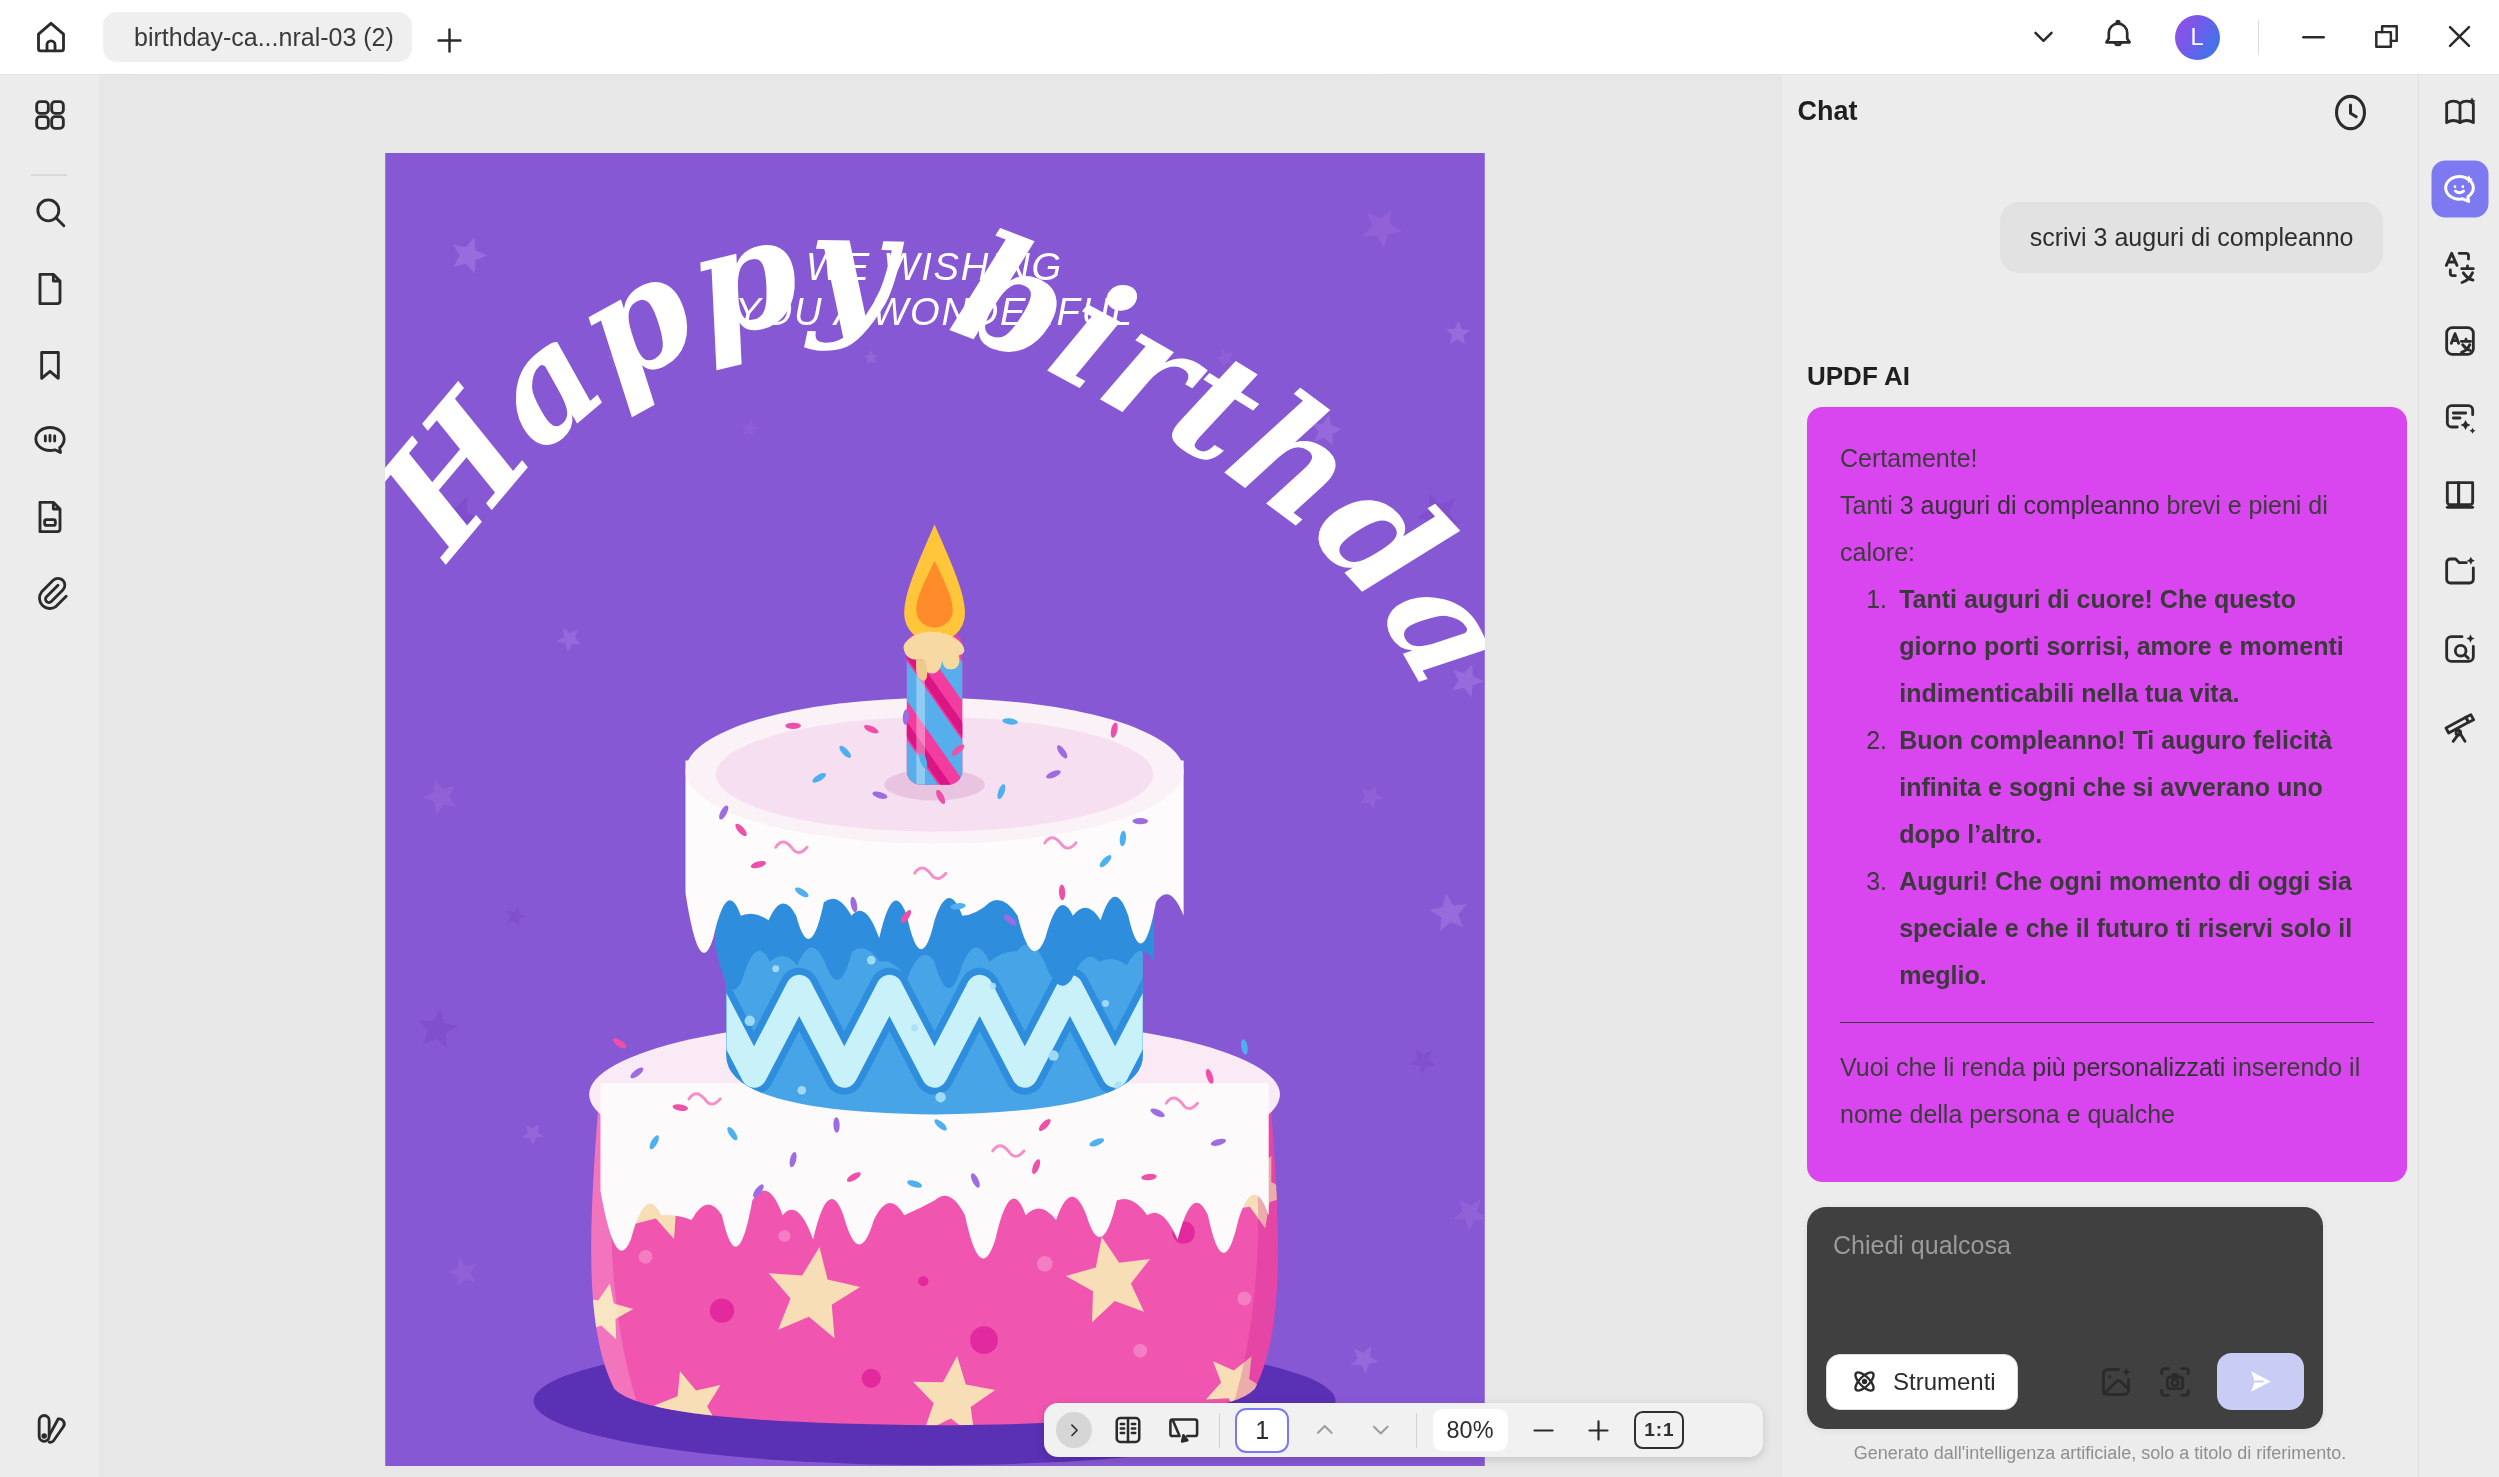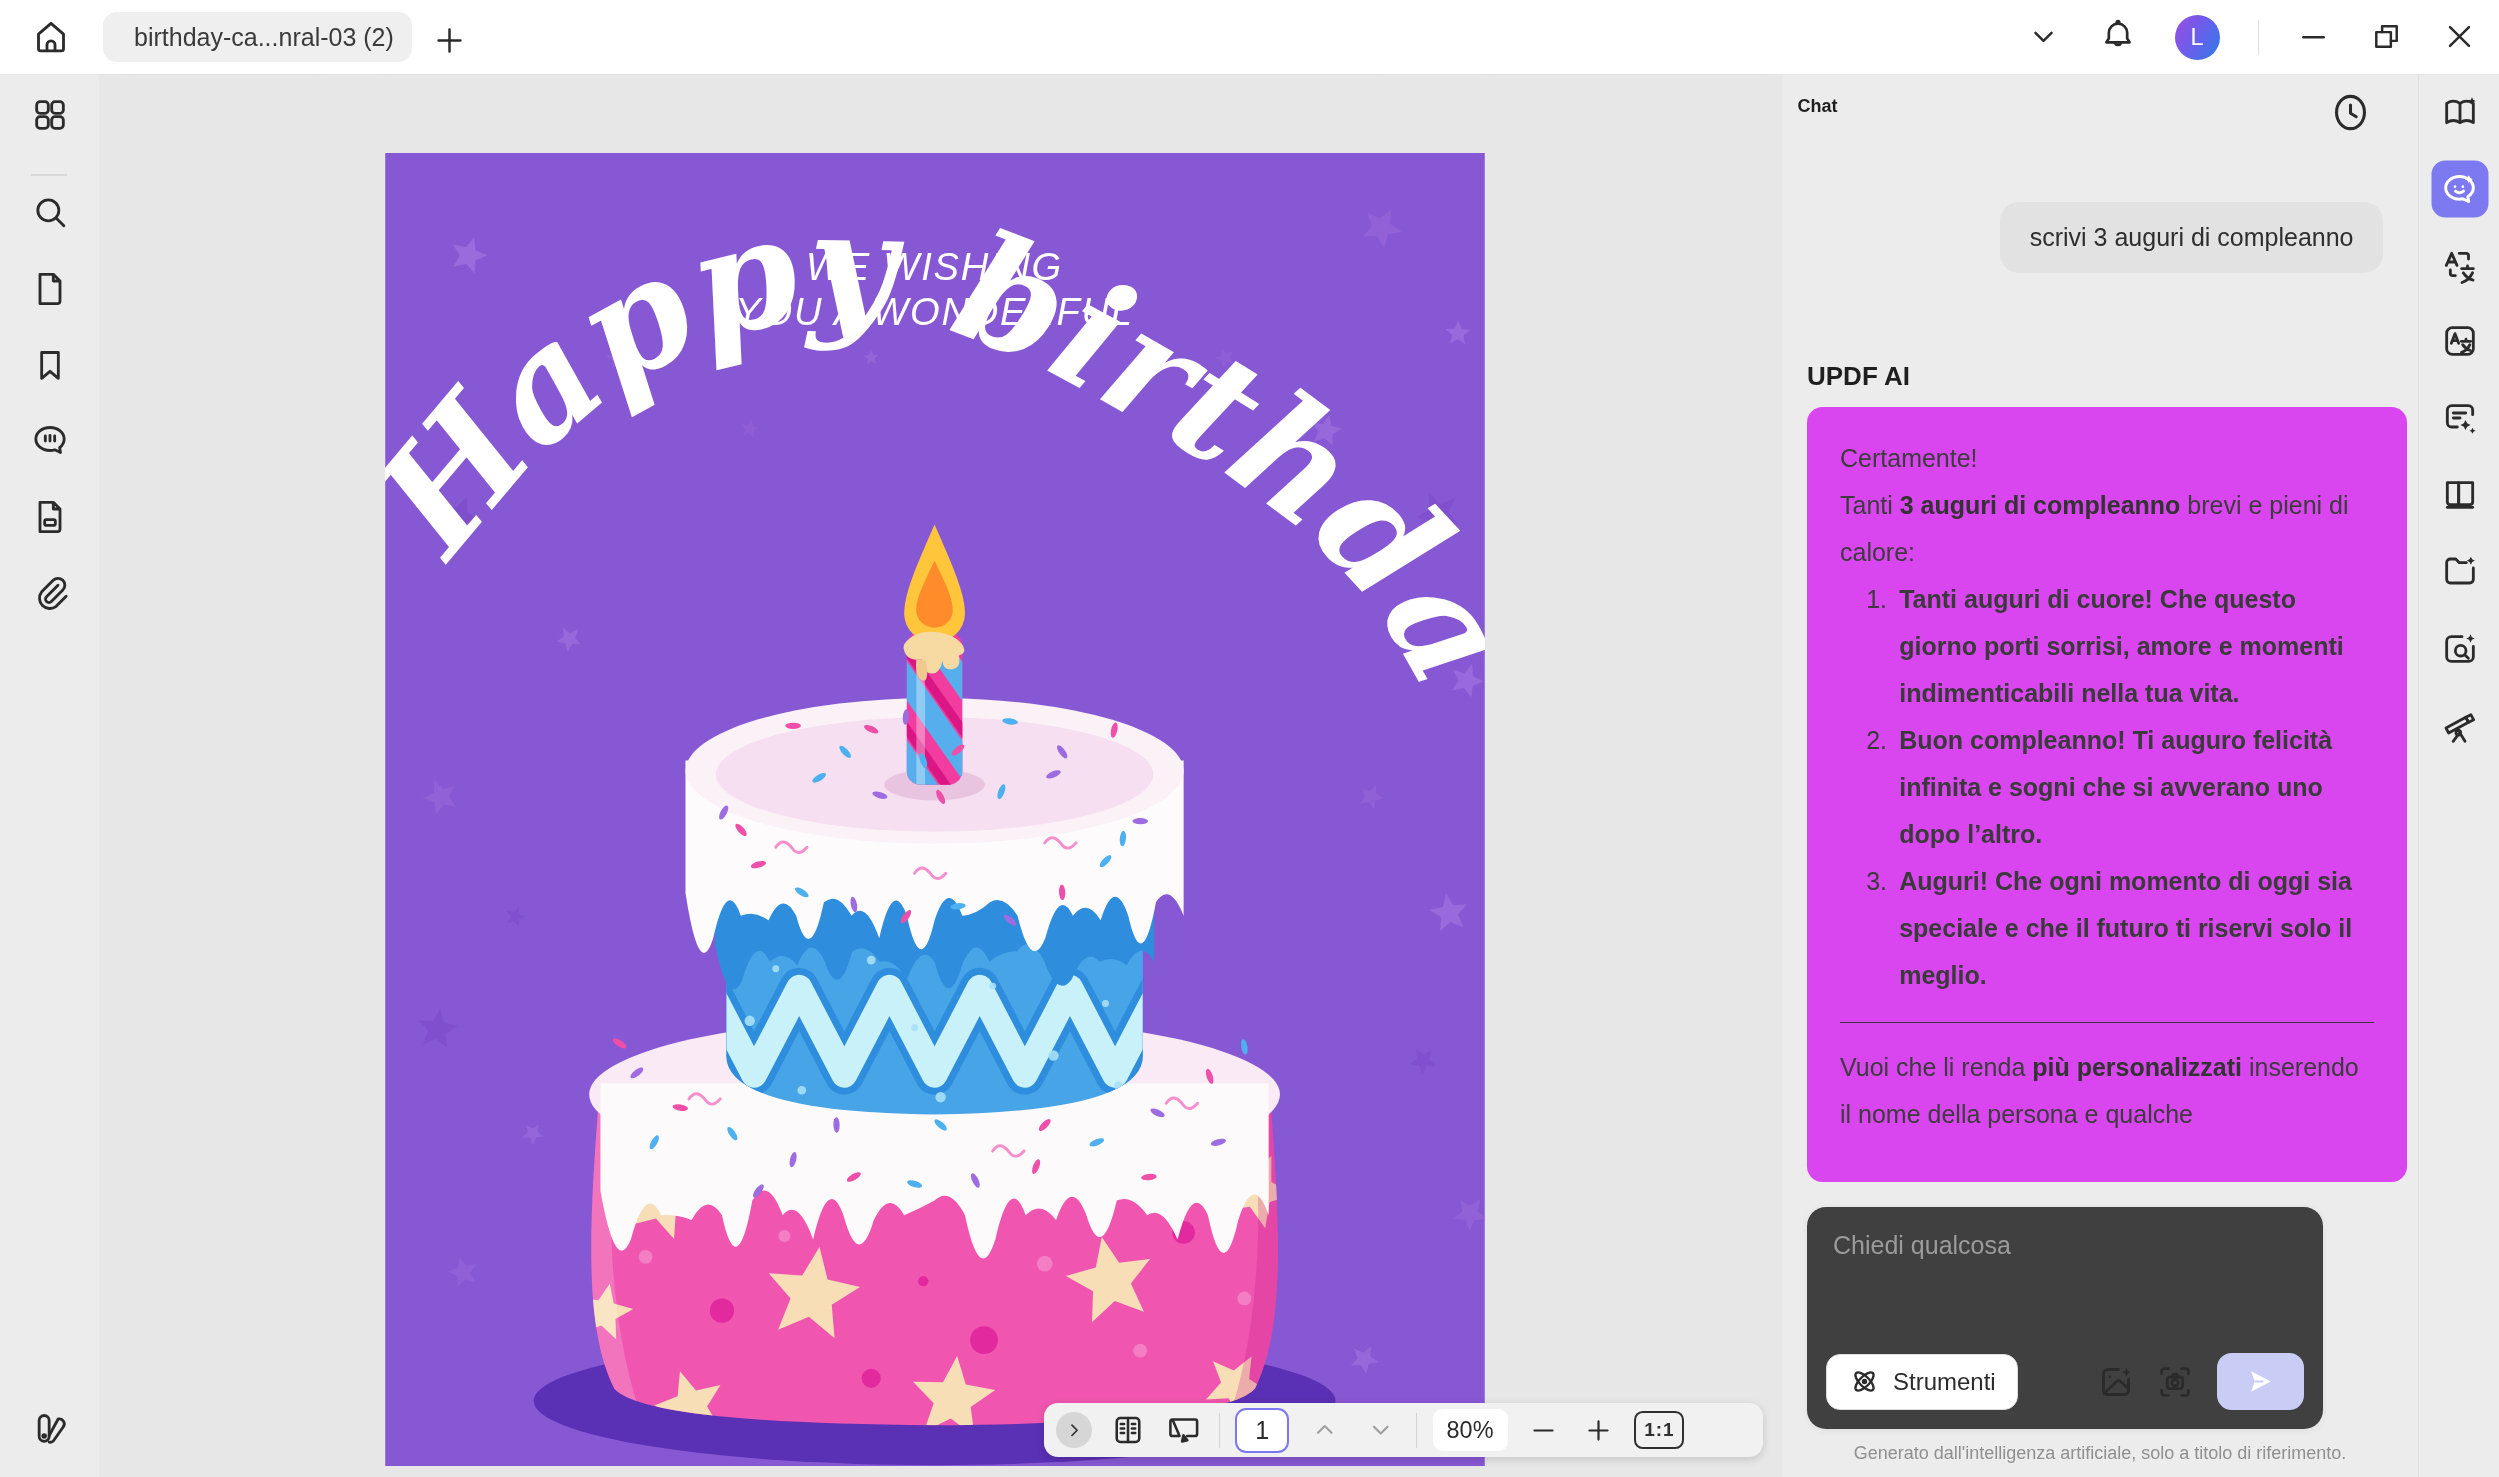--- a/index.html
+++ b/index.html
@@ -44,26 +44,26 @@
   .pagebar { position:absolute; left:945px; top:1328px; width:719px; height:54px; background:#f1f1f1; border-radius:14px; box-shadow:0 2.6px 8.7px rgba(0,0,0,.14); display:flex; align-items:center; padding:0 12px; gap:15.6px; }
   .pb-circle { width:36px; height:36px; border-radius:50%; background:#d6d6d6; display:flex; align-items:center; justify-content:center; }
   .pb-ic { width:40px; height:40px; display:flex; align-items:center; justify-content:center; }
   .pb-div { width:0.9px; height:35px; background:#d2d2d2; }
   .pb-page { width:54px; height:45px; background:#fff; border:2.6px solid #7c78ef; border-radius:11.3px; display:flex; align-items:center; justify-content:center; font-size:25px; color:#2c2c2c; }
   .pb-zoom { width:75px; height:42px; background:#ffffff; border-radius:9.5px; display:flex; align-items:center; justify-content:center; font-size:23.4px; color:#2c2c2c; }
   .pb-ratio { width:50px; height:38px; border:2.6px solid #2f2f2f; border-radius:8.7px; display:flex; align-items:center; justify-content:center; font-size:19px; font-weight:700; color:#2f2f2f; letter-spacing:0.9px; }
 
   
   .chat { position:absolute; left:1782px; top:75px; width:636px; height:1403px; background:#ececec; }
-  .chat-title { position:absolute; left:15.6px; top:21px; font-size:18px; font-weight:700; color:#1f1f1f; }
+  .chat-title { position:absolute; left:15.6px; top:21px; font-size:27px; font-weight:700; color:#1f1f1f; }
   .chat-clock { position:absolute; left:547px; top:15.6px; width:43px; height:43px; }
   .ubbl { position:absolute; right:35px; top:127px; max-width:486px; background:#e2e2e2; border-radius:19px; padding:21px 29.5px; font-size:25px; color:#2e2e2e; }
   .ailabel { position:absolute; left:25px; top:286px; font-size:26px; font-weight:700; color:#1f1f1f; }
   .aicard { position:absolute; left:25px; top:332px; width:600px; height:775px; background:#d946ef; border-radius:15.6px; padding:28px 33px; font-size:25px; line-height:47px; color:#3c3c3c; overflow:hidden; }
-  .aicard b { font-weight:700; color:#333; }
+  .aicard b { font-weight:400; color:#333; }
   .aicard ol { margin:0; padding-left:54px; }
   .aicard li { font-weight:600; color:#3a3a3a; padding-left:5.2px; }
   .aicard li::marker { font-weight:400; }
   .aicard hr { border:none; border-top:1.7px solid #3a3a3a; margin:22.6px 0 21px 0; }
   .inputcard { position:absolute; left:25px; top:1132px; width:516px; height:222px; background:#404040; border-radius:19px; padding:24px 26px; box-shadow:0 1.7px 7px rgba(0,0,0,.06); }
   .placeholder { font-size:25px; color:#9b9b9b; }
   .inputrow { position:absolute; left:19px; right:19px; bottom:19px; display:flex; align-items:center; }
   .pensiero { height:56px; border:1.7px solid #dcdcdc; border-radius:14px; background:#fff; display:flex; align-items:center; gap:12px; padding:0 21px; font-size:24px; color:#2c2c2c; }
   .inicon { width:43px; height:43px; display:flex; align-items:center; justify-content:center; }
   .sendbtn { width:87px; height:57px; background:#c9cdf5; border-radius:14.8px; display:flex; align-items:center; justify-content:center; margin-left:21px; }

